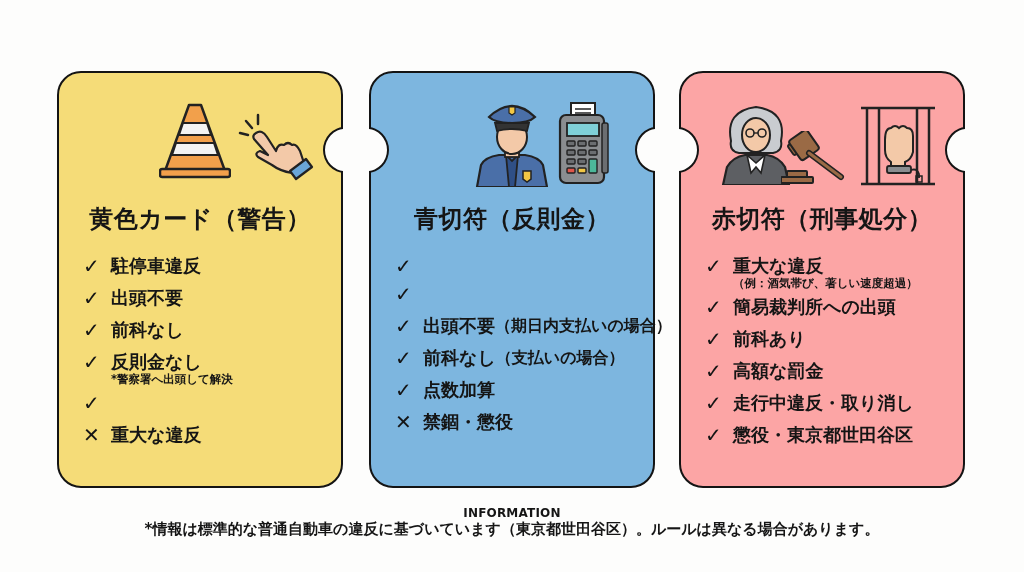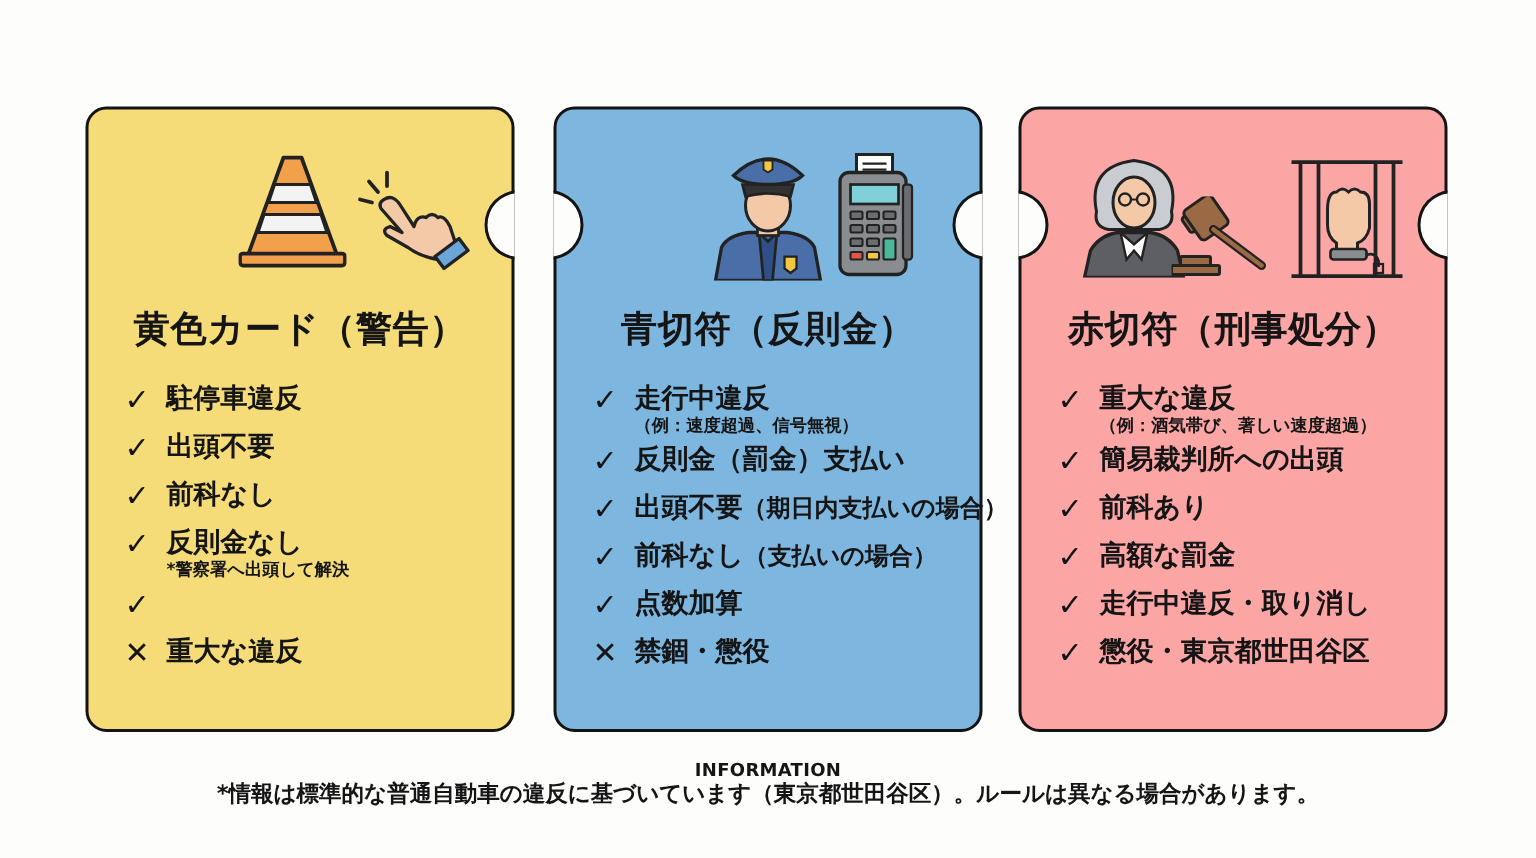--- a/index.html
+++ b/index.html
@@ -2,21 +2,21 @@
 <html><head>
 <meta charset="utf-8">
 <style>
   html, body { margin:0; padding:0; }
   body {
     width:1024px; height:572px; background:#fdfdfc; position:relative; overflow:hidden;
     font-family:"DejaVu Sans", "Liberation Sans", sans-serif; color:#151515;
   }
   .card {
     position:absolute; top:71px; width:286px; height:417px;
-    border:2.5px solid #141414; border-radius:14px; box-sizing:border-box;
+    border:2.5px solid #141414; border-radius:24px; box-sizing:border-box;
   }
   .card.yellow { left:57px; background:#f5dc78; }
   .card.blue { left:369px; background:#7db6df;padding-left:46px; }
   .card.red { left:679px; background:#fca5a5; }
   .notch {
     position:absolute; top:54px; width:44px; height:46px; border-radius:50%;
     background:#fdfdfc; border:2.5px solid #141414; box-sizing:border-box;
   }
   .notch.left { left:-26px; clip-path: inset(-4px -4px -4px 24px); }
   .notch.right { right:-26px; clip-path: inset(-4px 24px -4px -4px); }
@@ -114,25 +114,23 @@
       </g>
       <rect x="9" y="67" width="8" height="5" rx="1" fill="#e0564a" stroke="#222" stroke-width="1.4"></rect>
       <rect x="20" y="67" width="8" height="5" rx="1" fill="#f2c744" stroke="#222" stroke-width="1.4"></rect>
       <rect x="31" y="58" width="8" height="14" rx="1" fill="#4cb89a" stroke="#222" stroke-width="1.4"></rect>
     </svg>
   </div>
   <div class="card-title">青切符（反則金）</div>
   <div class="items">
     <div class="item" style="margin-bottom:6px">
         <span class="mark">✓</span>
-        <span><span>走行中違反</span><span class="sub">（例：速度超過、信号無視）</span></span>
-      </div>
-    <div class="item">
-        <span class="mark">✓</span>
-        <span>反則金（罰金）支払い</span>
+      </div>
+    <div class="item">
+        <span class="mark">✓</span>
       </div>
     <div class="item">
         <span class="mark">✓</span>
         <span>出頭不要</span>
         <span class="inline-sub">（期日内支払いの場合）</span>
       </div>
     <div class="item">
         <span class="mark">✓</span>
         <span>前科なし</span>
         <span class="inline-sub">（支払いの場合）</span>

